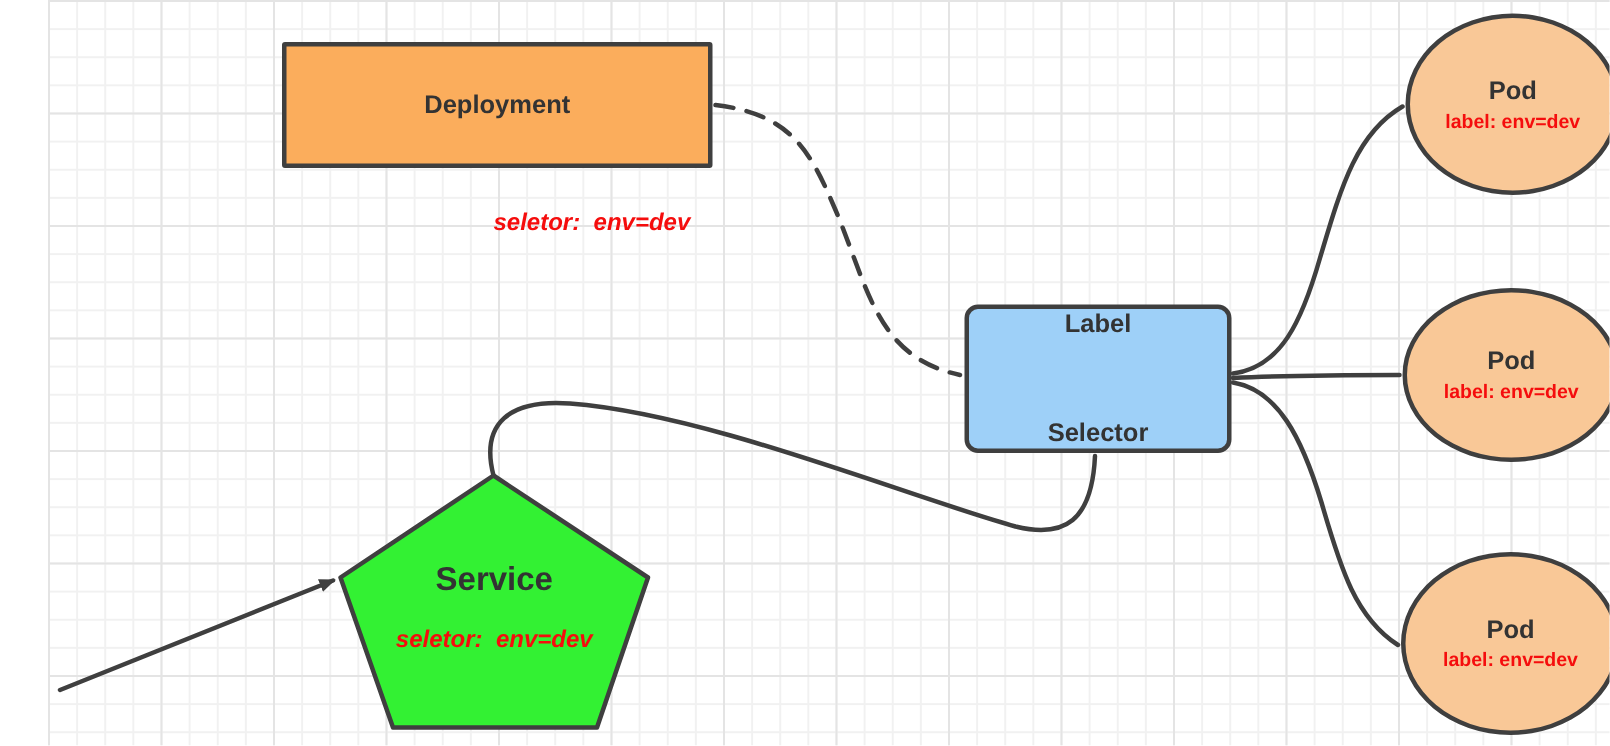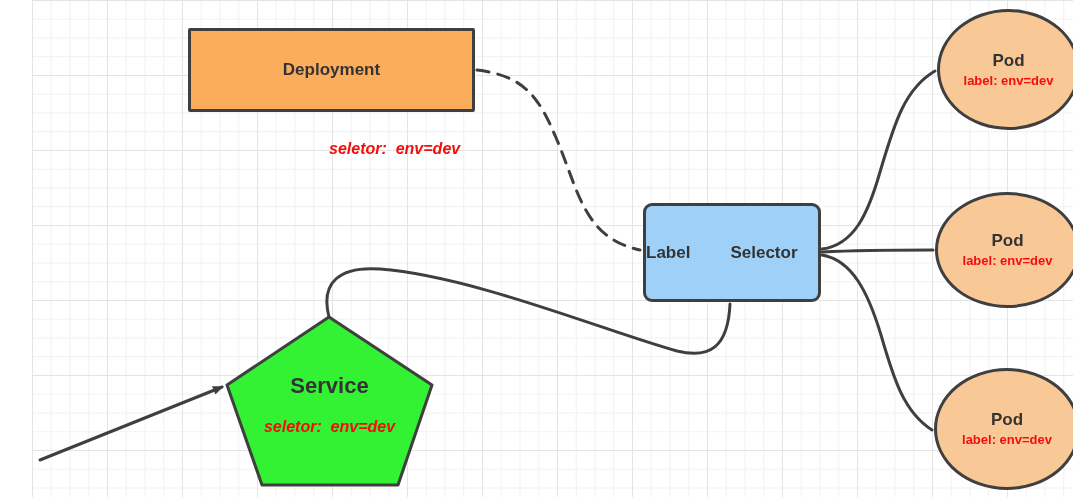--- a/index.html
+++ b/index.html
@@ -47,21 +47,21 @@
   }
   .selector-note{
     position:absolute;left:297px;top:140px;z-index:2;
     font-size:16px;font-weight:bold;font-style:italic;
     color:var(--accent-red);white-space:pre;
   }
   .label-selector{
     left:611px;top:203px;width:178px;height:99px;
     background:var(--selector-fill);
     border:3px solid var(--stroke);border-radius:9px;
-    flex-direction:row;justify-content:flex-start;gap:40px;
+    flex-direction:column;justify-content:space-between;gap:40px;
   }
   .service-label{
     position:absolute;left:195px;top:373px;width:205px;z-index:2;
     text-align:center;font-weight:bold;font-size:22px;color:var(--text-dark);
   }
   .service-note{
     position:absolute;left:195px;top:418px;width:205px;z-index:2;
     text-align:center;font-size:16px;font-weight:bold;font-style:italic;
     color:var(--accent-red);white-space:pre;
   }

